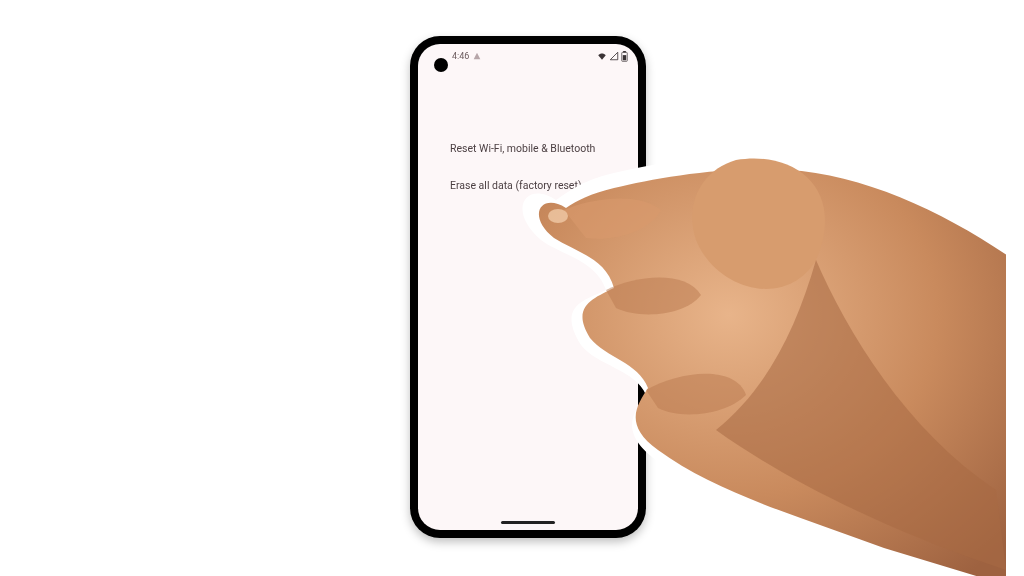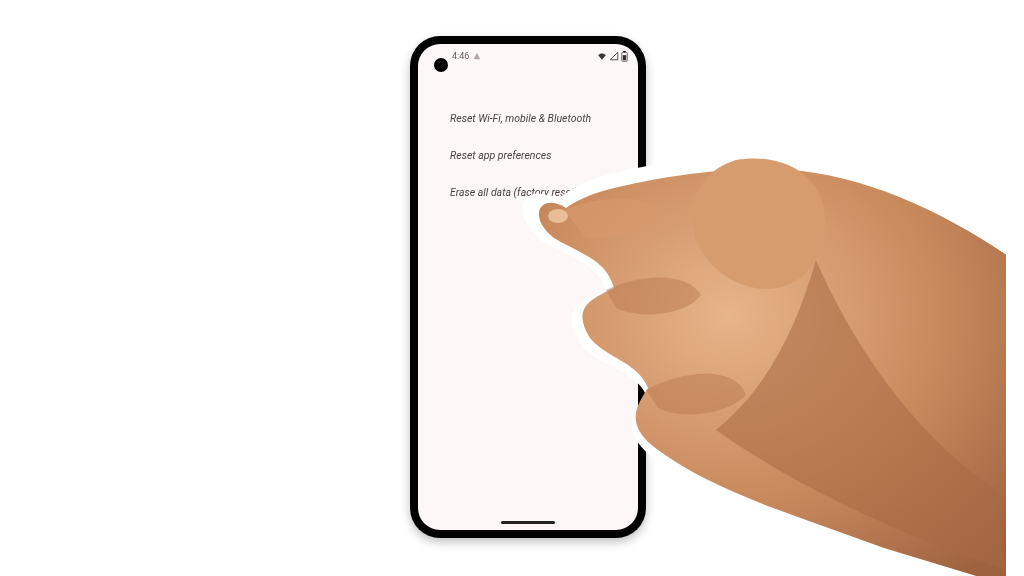--- a/index.html
+++ b/index.html
@@ -8,21 +8,21 @@
   .phone{position:absolute;left:394px;top:36px;width:236px;height:502px;background:#000;border-radius:30px;box-shadow:0 4px 10px rgba(0,0,0,.25);}
   .screen{position:absolute;left:8px;top:8px;right:8px;bottom:8px;background:#fdf7f8;border-radius:22px;overflow:hidden;}
   .camera{position:absolute;left:16px;top:14px;width:14px;height:14px;border-radius:50%;background:#000;z-index:5;}
   .statusbar{position:absolute;top:0;left:0;right:0;height:24px;display:flex;align-items:center;justify-content:space-between;padding:0 10px 0 34px;font-size:9px;color:#6b5a5d;box-sizing:border-box;}
   .status-left{display:flex;align-items:center;gap:4px;}
   .status-right{display:flex;align-items:center;gap:2px;}
   .ico{display:inline-flex;}
   .appbar{position:absolute;top:26px;left:0;right:0;height:36px;display:flex;align-items:center;padding:0 10px;box-sizing:border-box;border-bottom:1px solid rgba(0,0,0,.06);}
   .appbar .title{font-size:13px;color:#3a3335;font-weight:500;flex:1;margin-left:14px;}
   .iconbtn{width:20px;height:20px;display:flex;align-items:center;justify-content:center;color:#3a3335;}
-  .list{position:absolute;top:56px;left:0;right:0;font-style:italic;}
+  .list{position:absolute;top:86px;left:0;right:0;}
   .row{padding:12px 16px 12px 32px;font-size:10.5px;color:#4b3f42;}
   .navpill{position:absolute;left:50%;bottom:6px;transform:translateX(-50%);width:54px;height:3px;border-radius:3px;background:#222;}
   
   .handwrap{position:absolute;left:470px;top:130px;width:520px;height:460px;pointer-events:none;}
   .handwrap svg{width:100%;height:100%;}
 </style>
 </head>
 <body>
 
 <div class="stage">
@@ -58,23 +58,20 @@
                 <rect x="2.5" y="6" width="5" height="7.5" fill="#3a3335"></rect>
               </svg>
           </span>
         </div>
       </div>
 
 
       <div class="list">
         <div class="row">
           <span>Reset Wi-Fi, mobile &amp; Bluetooth</span>
-        </div>
-        <div class="row">
-          <span>Reset app preferences</span>
         </div>
         <div class="row">
           <span>Erase all data (factory reset)</span>
         </div>
       </div>
 
       <div class="navpill"></div>
     </div>
   </div>
 

